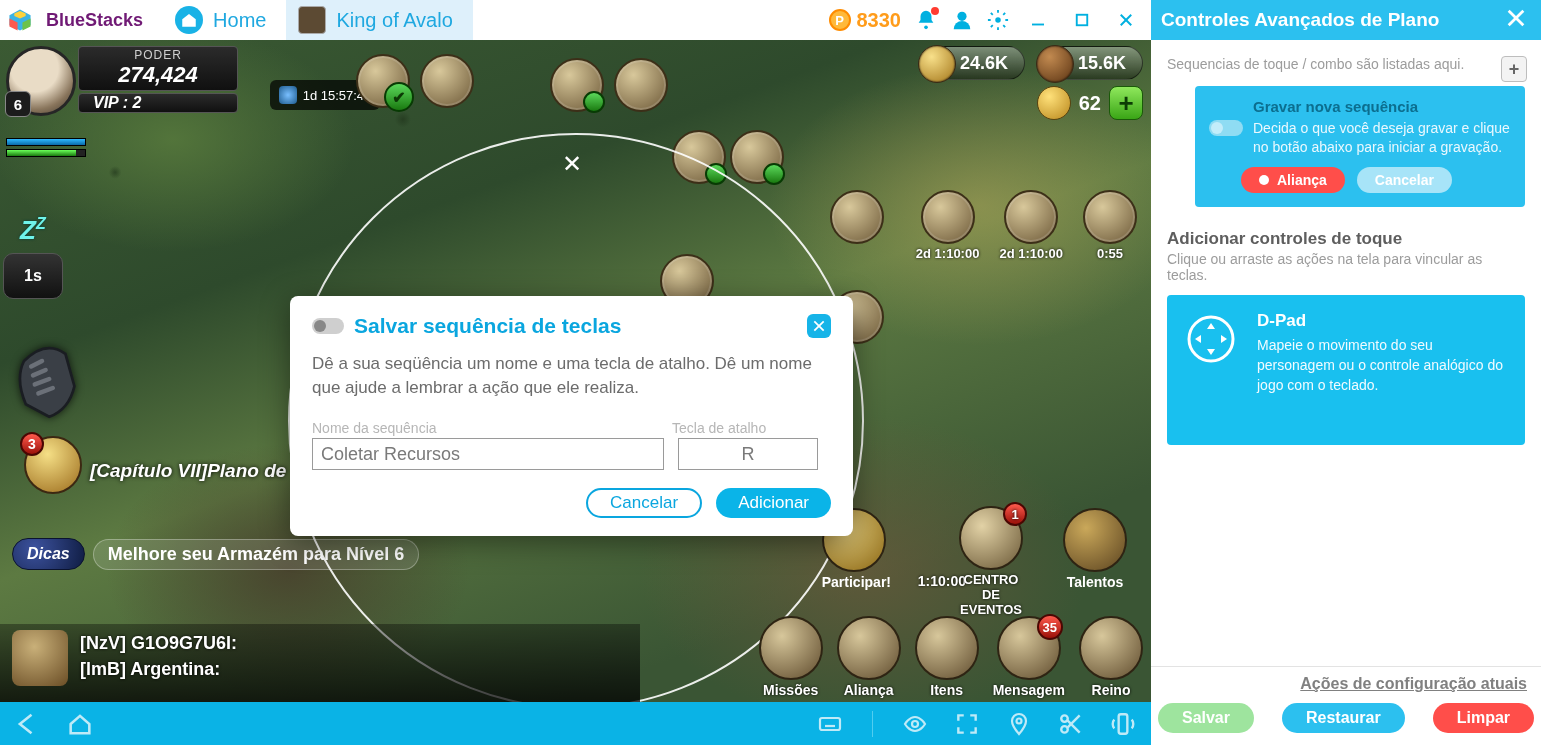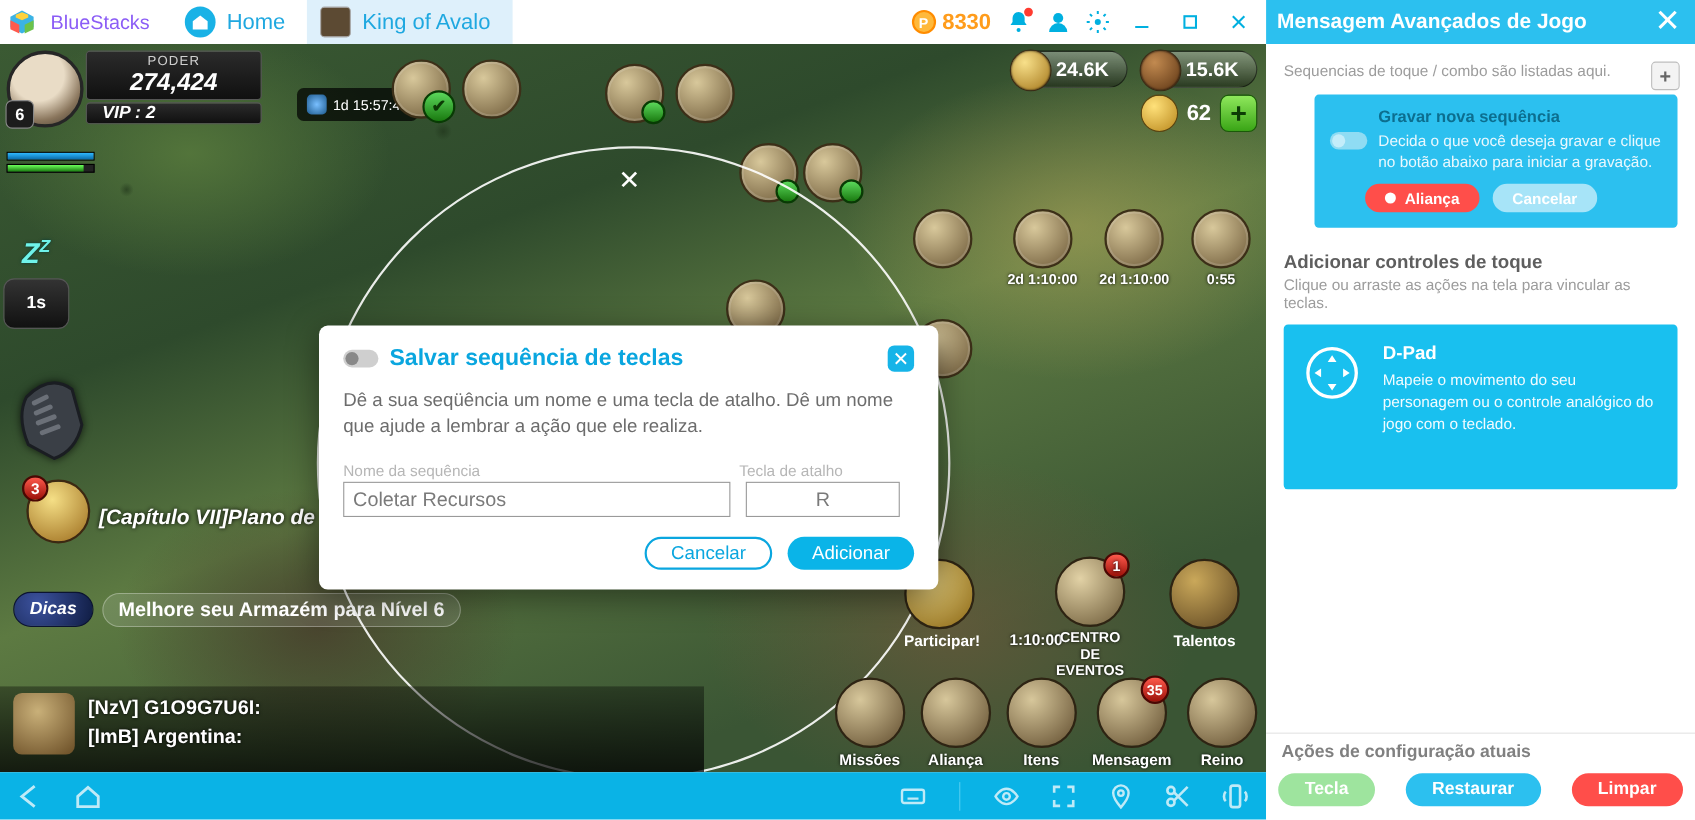--- a/index.html
+++ b/index.html
@@ -7,21 +7,21 @@
 
   
   .topbar {
     position: absolute; left: 0; top: 0; width: 1151px; height: 40px;
     background: #fff; display: flex; align-items: center;
   }
   .bs-logo {
     width: 40px; height: 40px; display: flex; align-items: center; justify-content: center;
   }
   .bs-logo svg { width: 26px; height: 26px; }
-  .bs-name { color: #8b5cf6; font-size: 18px; font-weight: 400; margin-left: 6px; margin-right: 20px; }
+  .bs-name { color: #701a75; font-size: 18px; font-weight: 700; margin-left: 6px; margin-right: 20px; }
   .tab {
     height: 40px; display: flex; align-items: center; gap: 10px; padding: 0 20px 0 12px;
     color: #1fa8e0; font-size: 20px;
   }
   .tab .tab-ico { width: 28px; height: 28px; border-radius: 4px; display:flex;align-items:center;justify-content:center;}
   .tab-home { }
   .tab-home .tab-ico { background:#19b2e6; border-radius:50%; }
   .tab-active { background:#def0fb; }
   .tab-active .tab-ico { background:#5c4a33; border:1px solid #aaa; }
   .topbar-right {
@@ -225,21 +225,21 @@
   .pill-red .dot{width:10px;height:10px;border-radius:50%;background:#fff;}
   .pill-light{background:#a7e4f8;color:#fff;}
   .sec2{margin-top:22px;}
   .ctl-card{margin-top:12px;background:#19c0ef;border-radius:4px;padding:16px 16px;color:#fff;display:flex;gap:18px;align-items:flex-start;min-height:150px;}
   .ctl-ico{width:56px;height:56px;flex:0 0 auto;display:flex;align-items:center;justify-content:center;}
   .ctl-ico .circle{width:44px;height:44px;border-radius:50%;background:#fff;}
   .ctl-ico svg{width:48px;height:48px;}
   .ctl-title{font-size:17px;font-weight:700;}
   .ctl-desc{font-size:14px;line-height:20px;margin-top:4px;color:#f1fbff;}
   .panel-ft{margin-top:auto;border-top:1px solid #e3e3e3;padding:8px 14px 12px;}
-  .ft-title{text-align:left;color:#808080;font-size:16px;font-weight:700;margin-bottom:10px;}
+  .ft-title{text-align:right;color:#808080;font-size:16px;font-weight:700;margin-bottom:10px;text-decoration:underline;}
   .ft-btns{display:flex;gap:28px;justify-content:center;}
   .ft-btn{height:30px;border-radius:16px;padding:0 24px;display:flex;align-items:center;font-size:16px;font-weight:600;color:#fff;}
   .ft-green{background:#9ee49e;color:#4e8f4e;}
   .ft-green{color:#fff;}
   .ft-blue{background:#2cc0ef;}
   .ft-red{background:#ff4e4a;}
 </style>
 </head>
 <body>
 
@@ -531,21 +531,21 @@
   <span class="aico">
       <svg viewBox="0 0 24 24" width="26" height="30">
         <rect x="8" y="3" width="8" height="18" rx="2"></rect>
         <path d="M4 8c-2 2-2 6 0 8M20 8c2 2 2 6 0 8"></path>
       </svg>
     </span>
 </div>
 
 <div class="panel">
   <div class="panel-hd">
-    <h1>Mensagem Avançados de Jogo</h1>
+    <h1>Controles Avançados de Plano</h1>
     <span class="panel-close">
       <svg viewBox="0 0 24 24">
           <line x1="4" y1="4" x2="20" y2="20"></line>
           <line x1="20" y1="4" x2="4" y2="20"></line>
         </svg>
     </span>
   </div>
 
   <div class="panel-body">
     <div class="sec-sub">Sequencias de  toque / combo são listadas aqui.</div>
@@ -584,18 +584,18 @@
           <div class="ctl-title">D-Pad</div>
           <div class="ctl-desc">Mapeie o movimento do seu personagem ou o controle analógico do jogo com o teclado.</div>
         </div>
       </div>
     </div>
   </div>
 
   <div class="panel-ft">
     <div class="ft-title">Ações de configuração atuais</div>
     <div class="ft-btns">
-      <span class="ft-btn ft-green">Tecla</span>
+      <span class="ft-btn ft-green">Salvar</span>
       <span class="ft-btn ft-blue">Restaurar</span>
       <span class="ft-btn ft-red">Limpar</span>
     </div>
   </div>
 </div>
 
 </body></html>

